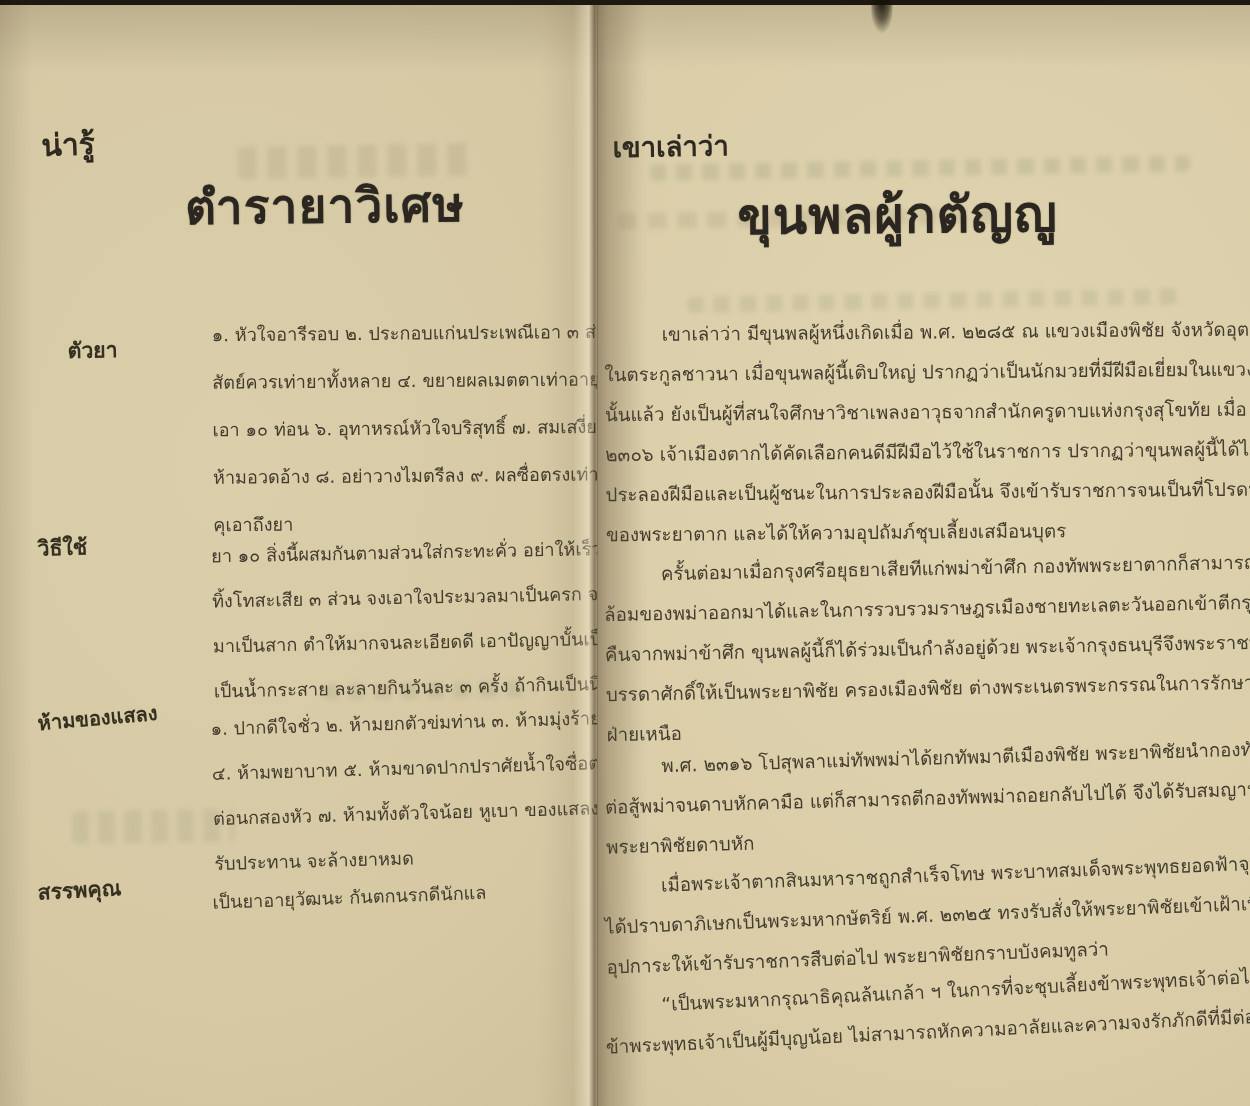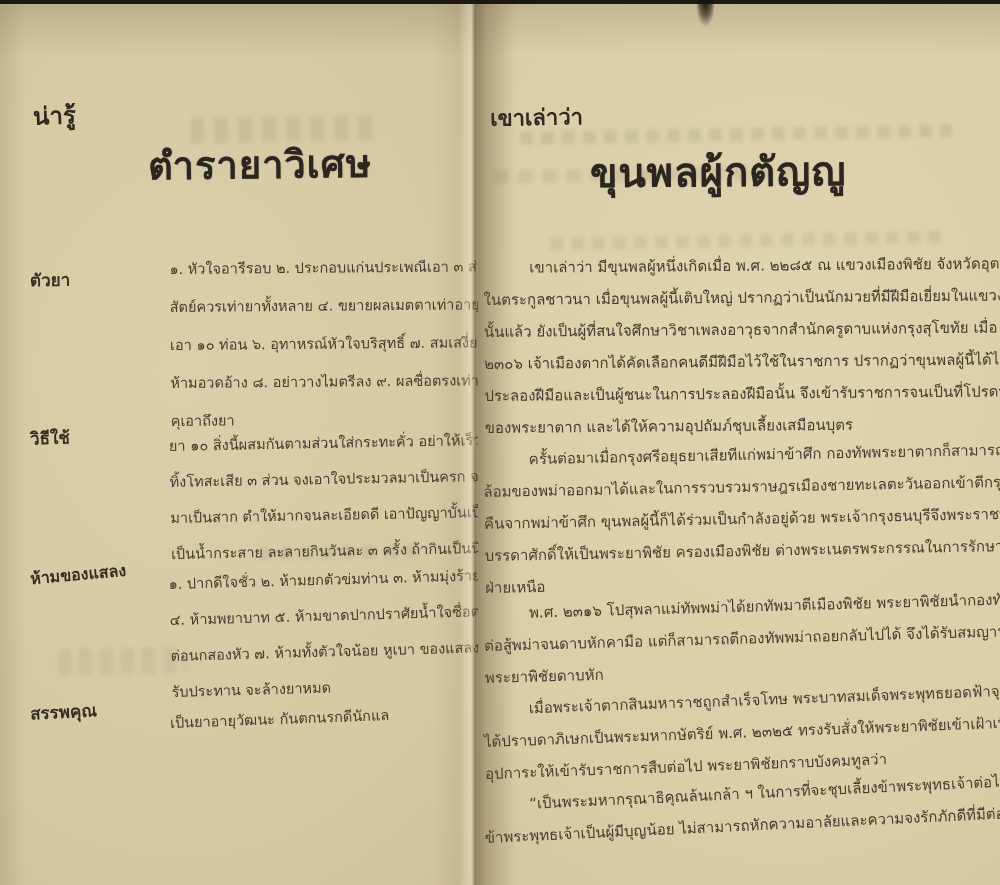--- a/index.html
+++ b/index.html
@@ -49,21 +49,21 @@
   .tline{white-space:nowrap;}
   .corner-label{position:absolute;font-weight:bold;color:#2e2a20;}
   .page-title{position:absolute;font-weight:bold;color:#2b2720;letter-spacing:1px;
     text-shadow:0 0 1px rgba(43,39,32,.55);}
   
   .left-corner{left:33px;top:96px;font-size:24px;transform:rotate(-2deg);}
   .left-title{left:148px;top:134px;font-size:38px;transform:rotate(-0.6deg);}
   .sec-label{position:absolute;left:30px;font-weight:bold;font-size:17px;color:#35301f;}
   .sec-text{position:absolute;left:170px;width:430px;font-size:14.5px;color:#433c2e;transform-origin:left center;}
   .sec-text .tline{line-height:38px;}
-  .lbl-1{top:266px;transform:rotate(-1deg);}
+  .lbl-1{top:266px;transform:rotate(-1deg);margin-left:24px;}
   .txt-1{top:250px;}
   .lbl-2{top:424px;transform:rotate(-2deg);}
   .txt-2{top:428px;}
   .txt-2 .tline{line-height:36px;}
   .lbl-3{top:562px;font-size:16px;transform:rotate(-5deg);}
   .txt-3{top:566px;}
   .txt-3 .tline{line-height:36px;}
   .lbl-4{top:698px;transform:rotate(-3deg);}
   .txt-4{top:704px;}
   

